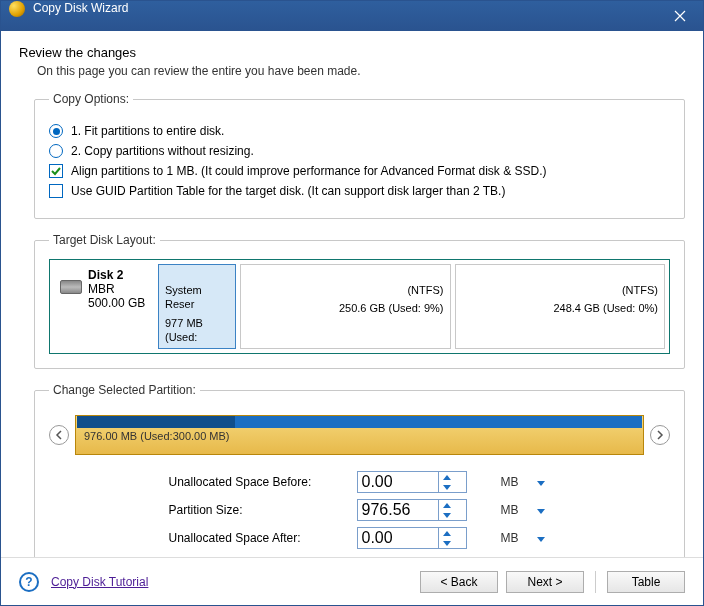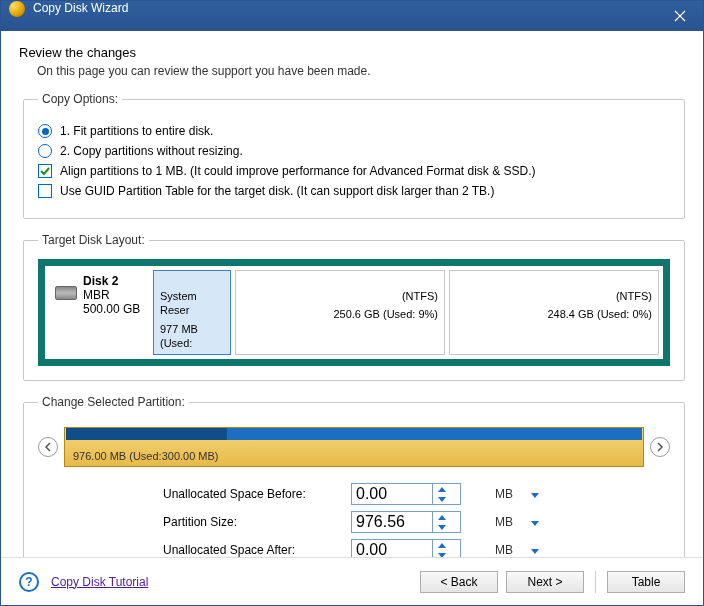--- a/index.html
+++ b/index.html
@@ -6,44 +6,44 @@
   body { margin: 0; background: #f0f0f0; }
   .window { width: 704px; height: 606px; background: #fff; border: 1px solid #2a538f; display: flex; flex-direction: column; }
   .titlebar { height: 30px; background: linear-gradient(#2f5f9e,#2a538f); color: #fff; display: flex; align-items: flex-start; padding: 0 8px; font-size: 13px; }
   .titlebar .icon { width: 16px; height: 16px; margin-right: 8px; background: radial-gradient(circle at 30% 30%, #ffe060, #e0a000 60%, #906000); border-radius: 50%; }
   .titlebar .title { flex: 1; }
   .titlebar .close { width: 30px; height: 100%; display: flex; align-items: center; justify-content: center; cursor: pointer; }
   .titlebar .close svg { stroke: #fff; stroke-width: 1.2; }
   .content { flex: 1; padding: 14px 18px 0 18px; overflow: hidden; }
   .heading { font-weight: 400; font-size: 13px; margin-bottom: 4px; }
   .subheading { margin: 0 0 14px 18px; color: #333; }
-  fieldset { border: 1px solid #c8c8c8; border-radius: 2px; margin: 0 0 14px 4px; padding: 12px 14px 14px 14px; position: relative; }
+  fieldset { border: 1px solid #c8c8c8; border-radius: 2px; margin: 0 0 14px 15px; padding: 12px 14px 14px 14px; position: relative; }
   legend { padding: 0 4px; color: #333; }
   .option-row { display: flex; align-items: center; margin: 6px 0; gap: 8px; }
   .radio { width: 14px; height: 14px; border: 1.5px solid #0067c0; border-radius: 50%; display: inline-flex; align-items: center; justify-content: center; flex-shrink: 0; }
   .radio.checked::after { content: ""; width: 7px; height: 7px; background: #0067c0; border-radius: 50%; }
   .checkbox { width: 14px; height: 14px; border: 1.5px solid #0067c0; display: inline-flex; align-items: center; justify-content: center; flex-shrink: 0; }
   .checkbox.checked svg { stroke: #1a8f1a; stroke-width: 2; fill: none; }
-  .disk-layout { display: flex; gap: 4px; border: 7px solid #0f766e; padding: 4px; }
+  .disk-layout { display: flex; gap: 4px; border: 1px solid #0f766e; padding: 4px; }
   .disk-info { width: 100px; padding: 4px 6px; display: flex; gap: 6px; align-items: flex-start; }
   .disk-icon { width: 22px; height: 14px; margin-top: 12px; background: linear-gradient(#888,#bbb,#888); border-radius: 2px; border: 1px solid #666; flex-shrink:0; }
   .disk-text .dname { font-weight: 600; }
   .partition { border: 1px solid #c8c8c8; padding: 4px 6px; display: flex; flex-direction: column; gap: 4px; cursor: pointer; align-items: flex-end; }
   .partition.sel { border: 1px solid #3b82c4; background: #d6e8f7; }
   .pbar { height: 10px; background: #d8d8d8; position: relative; }
   .pbar .fill { position: absolute; left:0; top:0; bottom:0; background:#1b6ec2; }
   .p-ntfs .fill { background:#1b6ec2; }
   .ptext { font-size: 11px; line-height: 1.3; }
   .change-row { display: flex; align-items: center; gap: 6px; margin-top: 6px; }
   .arrow-btn { width: 20px; height: 20px; border: 1px solid #999; border-radius: 50%; background: #fff; display: flex; align-items: center; justify-content: center; cursor: pointer; flex-shrink:0; }
   .arrow-btn svg { stroke: #555; fill:none; stroke-width:1.5; }
   .slider { flex:1; height: 40px; border: 1px solid #b8860b; background: linear-gradient(#f5d77b,#e7b94a); position: relative; }
   .slider .bar { position: absolute; top:0; left:1px; right:1px; height: 12px; background:#1b6ec2; }
   .slider .bar .used { position:absolute; left:0; top:0; bottom:0; width:28%; background:#104e8b; }
-  .slider .lbl { position: absolute; left: 8px; bottom: 4px; font-size: 11px; color:#333; }
+  .slider .lbl { position: absolute; left: 8px; bottom: 12px; font-size: 11px; color:#333; }
   .form-grid { display: grid; grid-template-columns: 180px 110px 18px 28px 14px; gap: 6px 8px; align-items: center; justify-content: center; margin-top: 16px; }
   .form-grid .lbl { text-align: left; }
   .spin-input { display: flex; border: 1px solid #7a9ecb; height: 22px; }
   .spin-input input { border: none; width: 80px; padding: 0 4px; outline: none; font-size: 16px; }
   .spin-btns { width: 18px; display: flex; flex-direction: column; border-left: 1px solid #7a9ecb; }
   .spin-btns div { flex:1; display:flex; align-items:center; justify-content:center; cursor:pointer; }
   .spin-btns svg { fill:#1b6ec2; }
   .unit { color:#333; }
   .dd { color:#1b6ec2; cursor:pointer; }
   .dd svg { fill:#1b6ec2; }
@@ -63,21 +63,21 @@
     <div class="title">Copy Disk Wizard</div>
     <div class="close">
       <svg width="12" height="12">
           <path d="M1 1 L11 11 M11 1 L1 11"></path>
         </svg>
     </div>
   </div>
 
   <div class="content">
     <div class="heading">Review the changes</div>
-    <div class="subheading">On this page you can review the support you have been made.</div>
+    <div class="subheading">On this page you can review the entire you have been made.</div>
 
     <fieldset>
       <legend>Copy Options:</legend>
       <div class="option-row">
         <span class="radio checked"></span>
         <span>1. Fit partitions to entire disk.</span>
       </div>
       <div class="option-row">
         <span class="radio"></span>
         <span>2. Copy partitions without resizing.</span>

